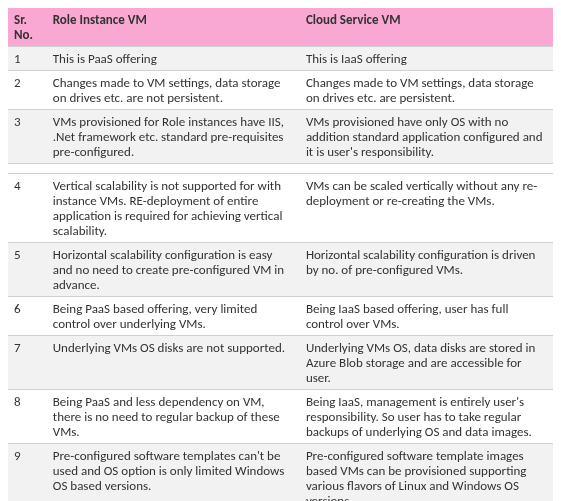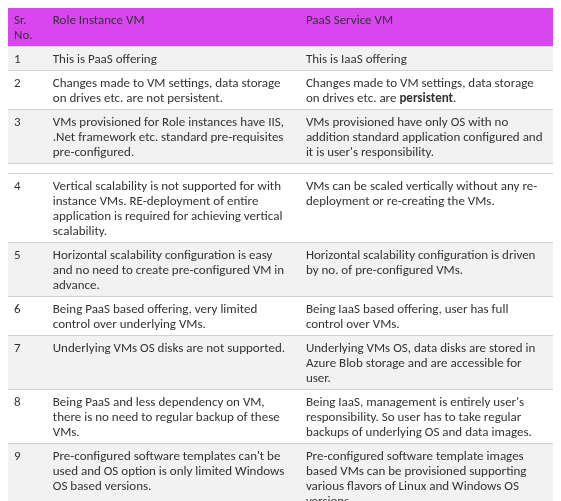--- a/index.html
+++ b/index.html
@@ -17,44 +17,44 @@
     width: 100%;
     table-layout: fixed;
   }
   th, td {
     text-align: left;
     vertical-align: top;
     padding: 4px 6px;
     border-bottom: 1px solid #d0d0d0;
   }
   th {
-    font-weight: 400;
-    background: #d946ef;
+    font-weight: 700;
+    background: #f9a8d4;
   }
   col.c-sr { width: 38px; }
   col.c-role { width: 248px; }
   col.c-cloud { width: 248px; }
   tr.shaded { background: #f2f2f2; }
   tr.gap td { height: 10px; padding: 0; border-bottom: 1px solid #d0d0d0; }
-  .b { font-weight: 700; }
+  .b { font-weight: 400; }
 </style>
 </head>
 <body>
 
 <table>
   <colgroup>
     <col class="c-sr">
       <col class="c-role">
       <col class="c-cloud">
   </colgroup>
   <thead>
     <tr>
       <th>Sr. No.</th>
       <th>Role Instance VM</th>
-      <th>PaaS Service VM</th>
+      <th>Cloud Service VM</th>
     </tr>
   </thead>
   <tbody>
     <tr class="shaded">
       <td>1</td>
       <td>This is PaaS offering</td>
       <td>This is IaaS offering</td>
     </tr>
     <tr>
       <td>2</td>

